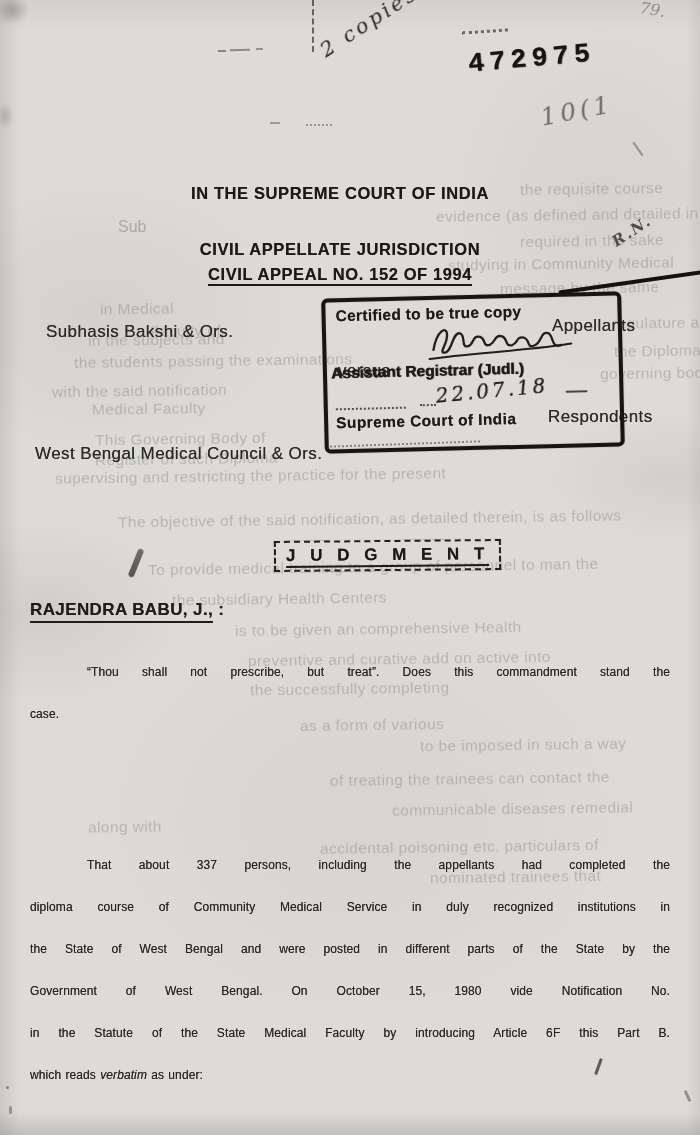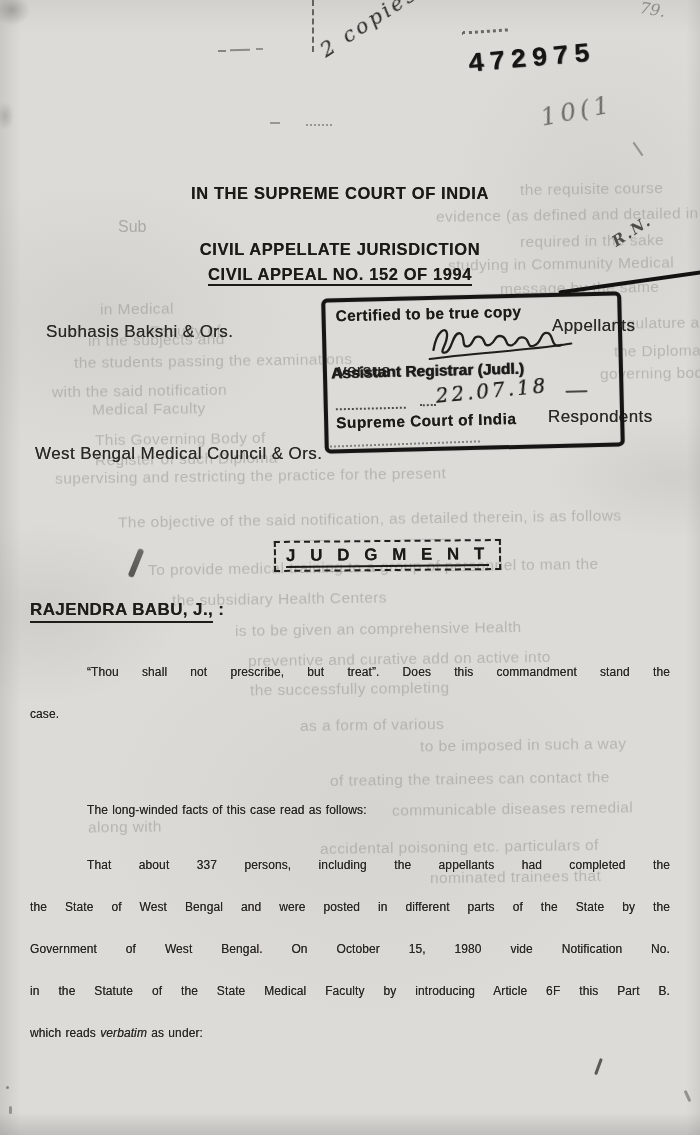--- a/index.html
+++ b/index.html
@@ -172,26 +172,24 @@
   <div class="abs judge txt" style="left:30px;top:600px;">
     <span class="name">RAJENDRA BABU, J.,</span>
     <span>:</span>
   </div>
 
   <div class="abs bodytext" style="top:662px;">
     <div class="jline indent">“Thou shall not prescribe, but treat”. Does this commandment stand the</div>
     <div class="jline endline">case.</div>
   </div>
 
-  <div class="abs bodytext" style="top:800px;">
-    <div class="jline endline indent">The long-winded facts of this case read as follows:</div>
-  </div>
 
   <div class="abs bodytext" style="top:855px;">
     <div class="jline indent">That about 337 persons, including the appellants had completed the</div>
+    <div class="jline">diploma course of Community Medical Service in duly recognized institutions in</div>
     <div class="jline">the State of West Bengal and were posted in different parts of the State by the</div>
     <div class="jline">Government of West Bengal. On October 15, 1980 vide Notification No.</div>
     <div class="jline">in the Statute of the State Medical Faculty by introducing Article 6F this Part B.</div>
     <div class="jline endline"><span>which reads </span><em class="vb">verbatim</em><span> as under:</span></div>
   </div>
 
   <div class="abs" style="left:597px;top:1058px;width:2.5px;height:17px;background:#3b3a37;transform:rotate(20deg);opacity:.8;border-radius:1px;"></div>
 
   <div class="abs" style="left:6px;top:1086px;width:3px;height:3px;background:#55544f;border-radius:50%;opacity:.6;"></div>
   <div class="abs" style="left:9px;top:1106px;width:3px;height:8px;background:#55544f;border-radius:2px;opacity:.5;"></div>

